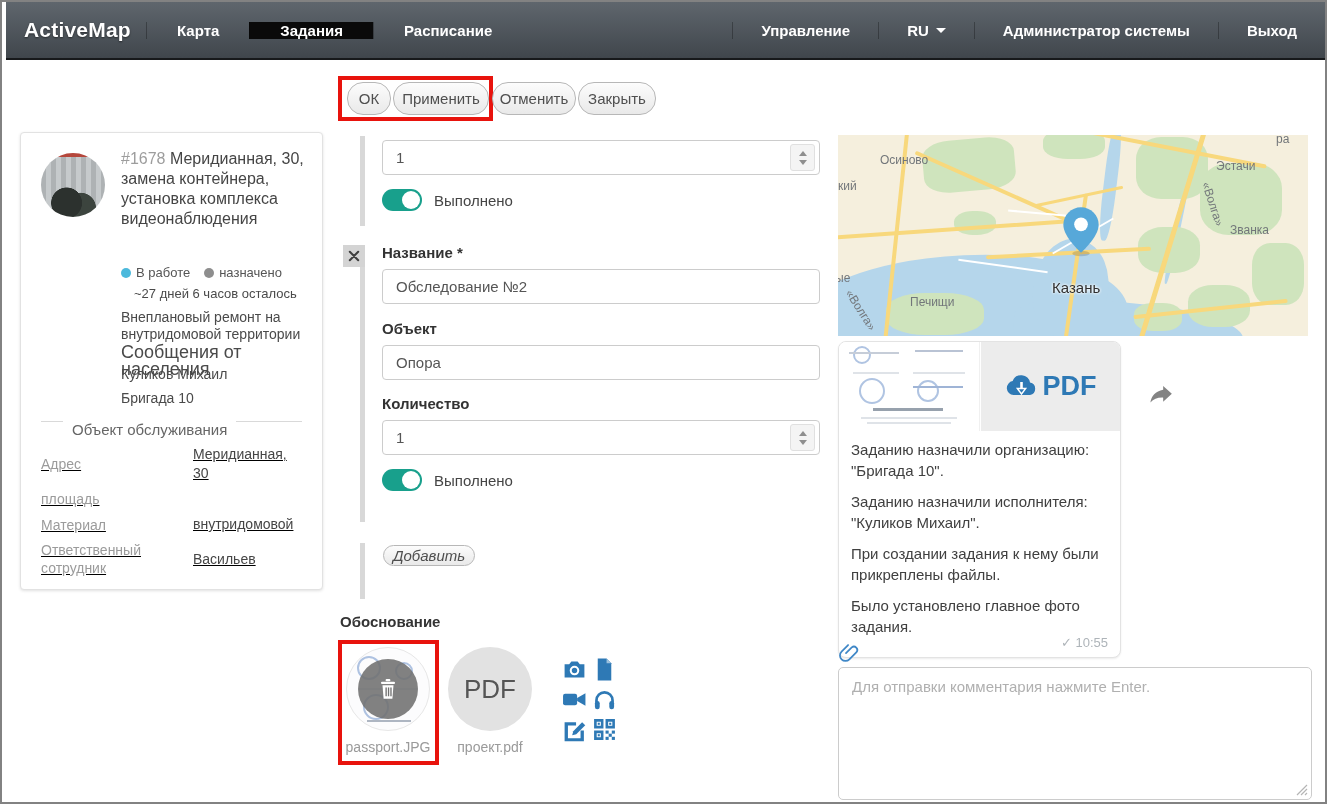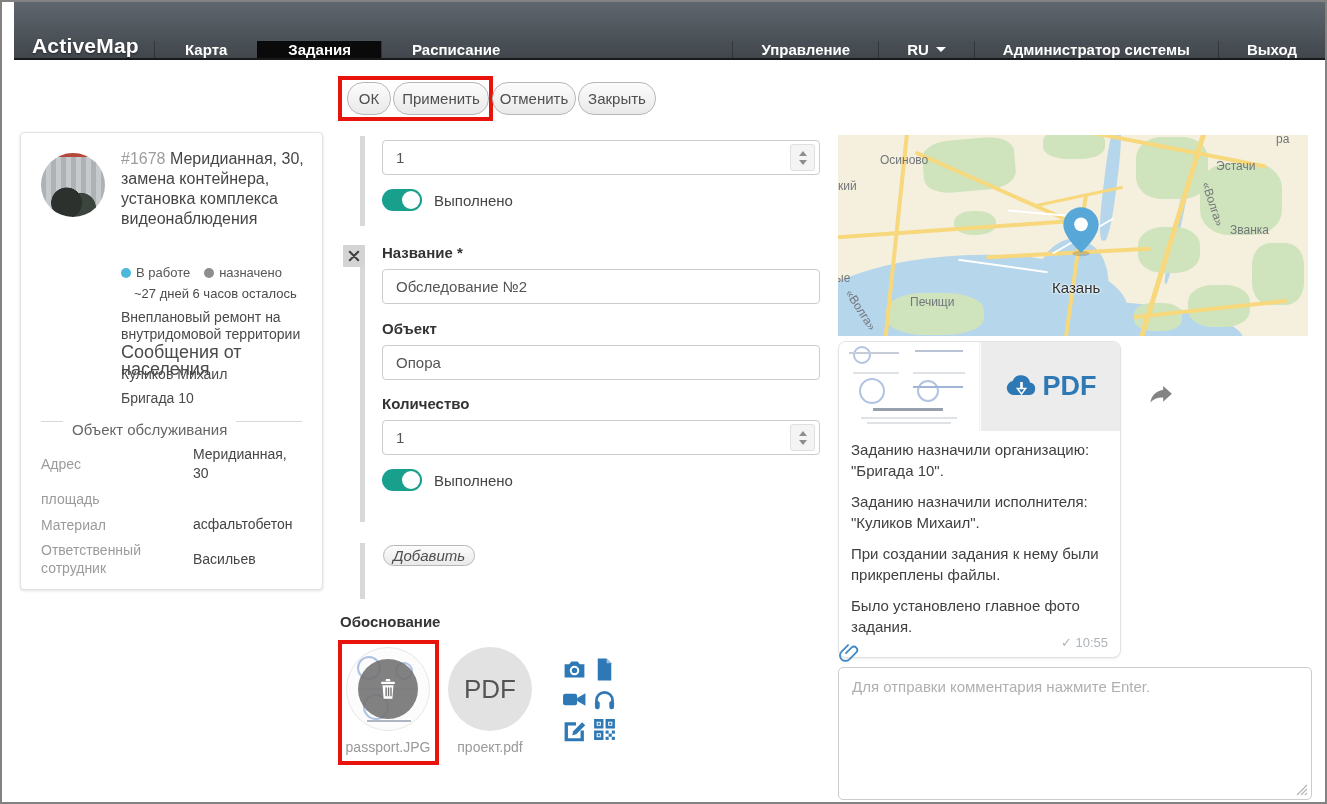--- a/index.html
+++ b/index.html
@@ -1,21 +1,21 @@
 <!DOCTYPE html>
 <html><head>
 <meta charset="utf-8">
 <style>
   * { margin:0; padding:0; box-sizing:border-box; }
   body { font-family:"Liberation Sans", sans-serif; background:#fff; }
   .page { position:relative; width:1327px; height:804px; border:2px solid #828282; background:#fff; overflow:hidden; }
   .abs { position:absolute; }
 
   
-  .navbar { position:absolute; left:12px; top:0; right:0; height:58px; display:flex; align-items:flex-end;
+  .navbar { position:absolute; left:4px; top:0; right:0; height:58px; display:flex; align-items:center;
             background:linear-gradient(#5f666d,#40464c); border-bottom:2px solid #17191b; color:#fff; }
   .brand { display:flex; align-items:center; padding:0 18px; width:140px; font-size:21px; font-weight:bold;
            text-shadow:0 1px 2px rgba(0,0,0,.5); letter-spacing:.2px; }
   .tab { display:flex; align-items:center; padding:0 30px; font-size:15px; font-weight:bold; cursor:pointer;
          border-left:1px solid rgba(0,0,0,.28); }
   .tab:last-of-type { border-right:1px solid rgba(0,0,0,.28); }
   .tab.active { background:#0a0a0a; }
   .nav-right { margin-left:auto; display:flex; align-items:stretch; }
   .nav-item { display:flex; align-items:center; gap:7px; padding:0 28px; font-size:15px; font-weight:bold;
               border-left:1px solid rgba(0,0,0,.28); cursor:pointer; }
@@ -39,21 +39,21 @@
   .task-id { color:#9d9d9d; }
   .status-row { position:absolute; left:100px; top:132px; display:flex; align-items:center; gap:14px; font-size:13px; color:#555;justify-content:flex-end; }
   .dot { width:10px; height:10px; border-radius:50%; display:inline-block; margin-right:5px; vertical-align:-1px; }
   .muted { color:#a2a2a2; }
   .card-line { position:absolute; left:100px; font-size:14px; color:#4a4a4a; line-height:17px; width:190px; }
   .divider { position:absolute; left:20px; right:20px; top:288px; display:flex; align-items:flex-start; gap:9px;
              color:#666; font-size:15px; }
   .divider:before { content:""; width:22px; border-top:1px solid #d9d9d9; }
   .divider:after { content:""; flex:1; border-top:1px solid #d9d9d9; }
   .fields { position:absolute; left:20px; top:312px; width:263px; display:grid; grid-template-columns:152px 1fr;
-            row-gap:7px; font-size:14px; align-items:center; }
+            row-gap:7px; font-size:14px; align-items:center;text-decoration:underline; }
   .fields .fl { color:#9b9b9b; line-height:18px; }
   .fields .fv { color:#454545; line-height:19px; }
 
   
   .vbar { position:absolute; left:358px; width:5px; background:#d8d8d8; }
   .xbtn { position:absolute; left:341px; top:243px; width:22px; height:22px; background:#d4d4d4; display:flex;
           align-items:center; justify-content:center; cursor:pointer; }
   .field-label { position:absolute; left:380px; font-size:15px; font-weight:bold; color:#333; }
   .tinput { position:absolute; left:380px; width:438px; height:35px; border:1px solid #ccc; border-radius:4px;
             font-size:15px; color:#555; padding:0 36px 0 13px; font-family:inherit; background:#fff; }
@@ -151,21 +151,21 @@
     <div class="card-line muted" style="top:257px;">Бригада 10</div>
     <div class="divider">
       <span>Объект обслуживания</span>
     </div>
     <div class="fields">
       <div class="fl">Адрес</div>
       <div class="fv">Меридианная, 30</div>
       <div class="fl">площадь</div>
       <div class="fv"></div>
       <div class="fl">Материал</div>
-      <div class="fv">асфальтобетон</div>
+      <div class="fv">внутридомовой</div>
       <div class="fl">Ответственный сотрудник</div>
       <div class="fv">Васильев</div>
     </div>
   </aside>
 
   <div class="vbar" style="top:134px; height:90px;"></div>
   <div class="vbar" style="top:243px; height:277px;"></div>
   <div class="vbar" style="top:541px; height:56px;"></div>
 
   <div style="position:absolute; left:380px; top:138px; width:438px;">

